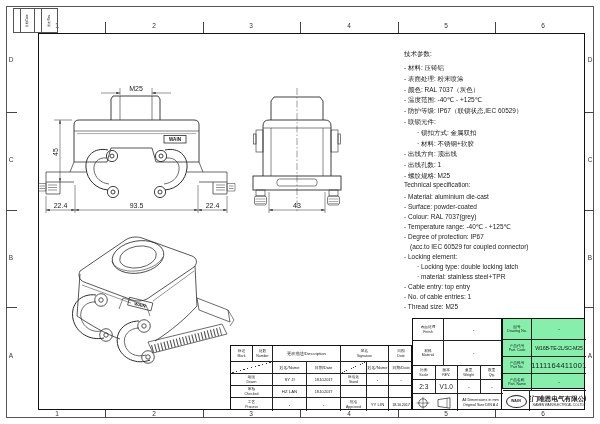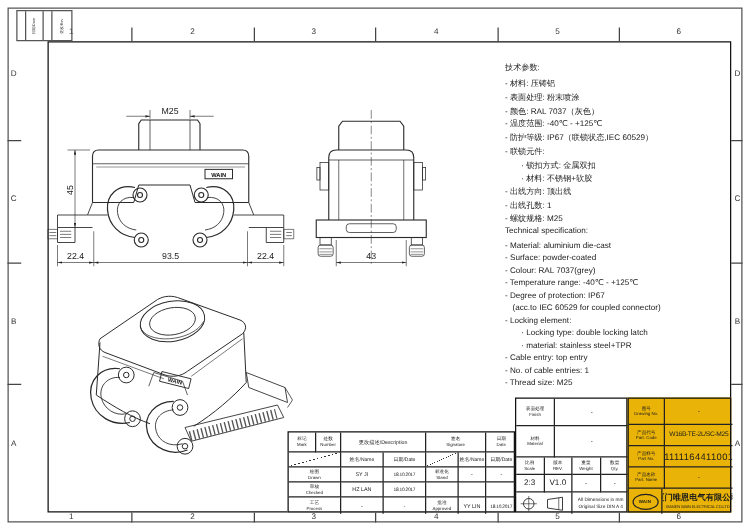--- a/index.html
+++ b/index.html
@@ -417,21 +417,21 @@
           <line x1="33" y1="2.2" x2="33" y2="11.8" stroke-width="0.5"></line>
         </g>
       </svg>
     </div>
     <div class="cell note noR noB" style="left:45px;top:75px;width:45px;height:17px;">
       <span>All Dimensions in mm</span>
       <span>Original Size DIN A 4</span>
     </div>
   </div>
 
-  <div class="abs sec" style="left:502px;top:318px;width:83px;height:92px;background:#eab308;">
+  <div class="abs sec" style="left:502px;top:318px;width:83px;height:71px;background:#86efac;">
     <div class="cell" style="left:0;top:0;width:29px;height:21px;">
       <span class="zh">图号</span>
       <span class="en">Drawing No.</span>
     </div>
     <div class="cell dash noR" style="left:29px;top:0;width:54px;height:21px;">-</div>
     <div class="cell" style="left:0;top:21px;width:29px;height:17px;">
       <span class="zh">产品代号</span>
       <span class="en">Part. Code</span>
     </div>
     <div class="cell pcode noR" style="left:29px;top:21px;width:54px;height:17px;">W16B-TE-2L/SC-M25</div>

